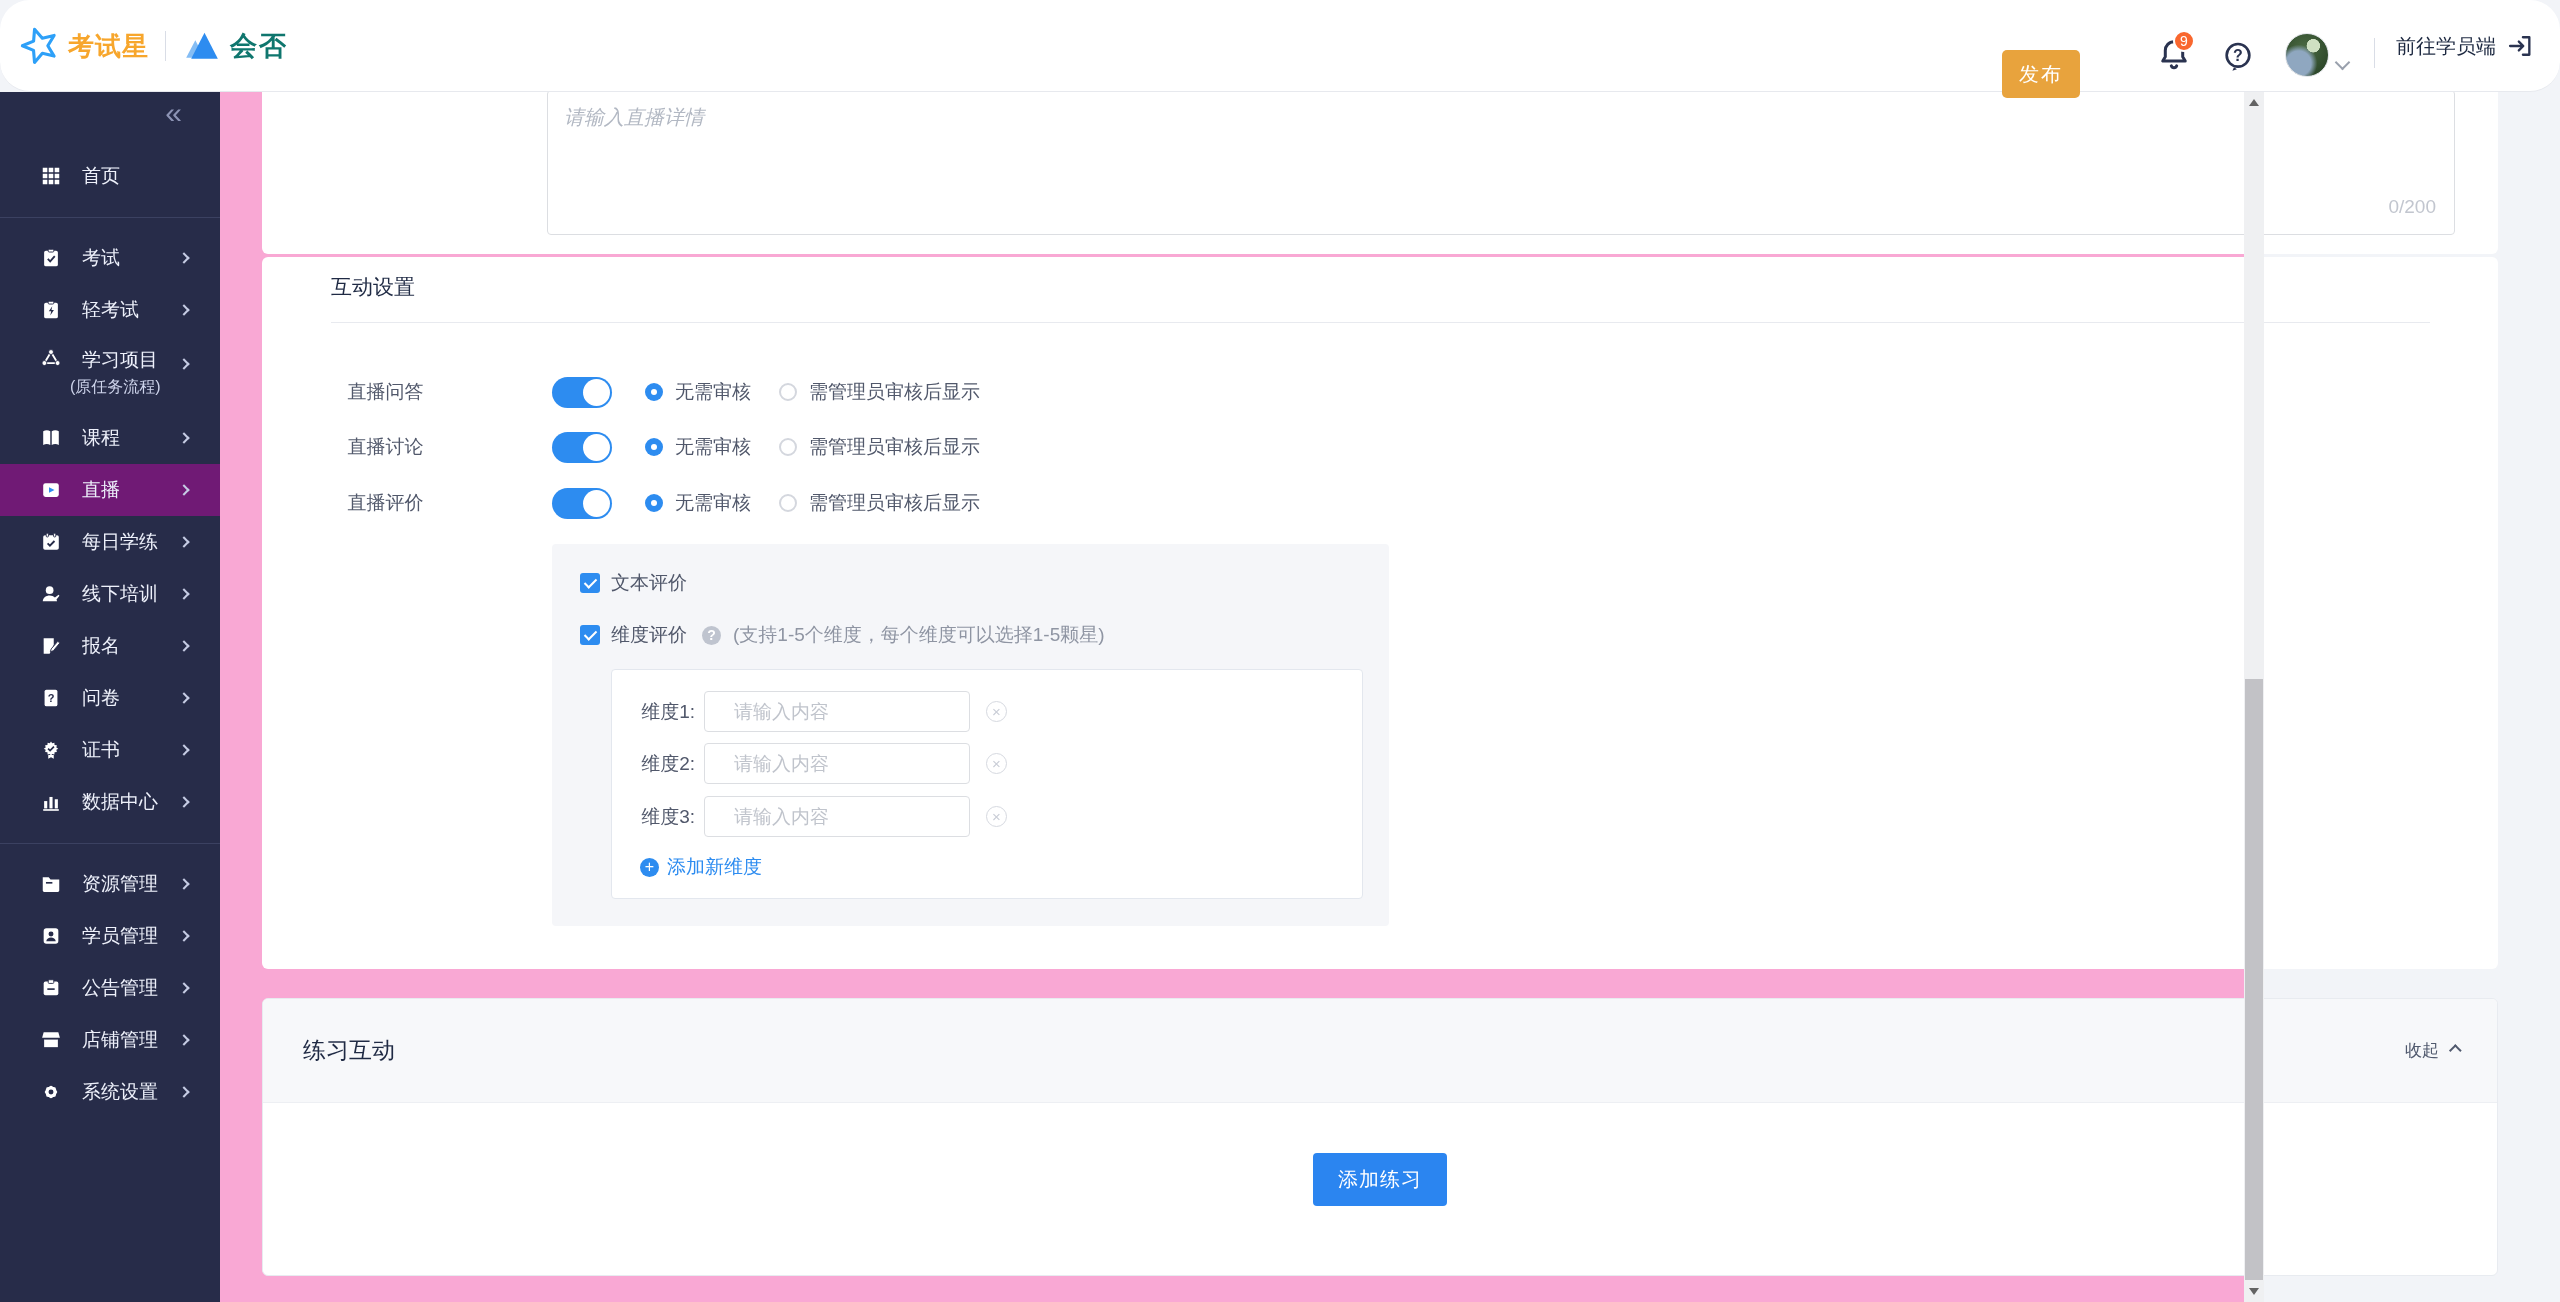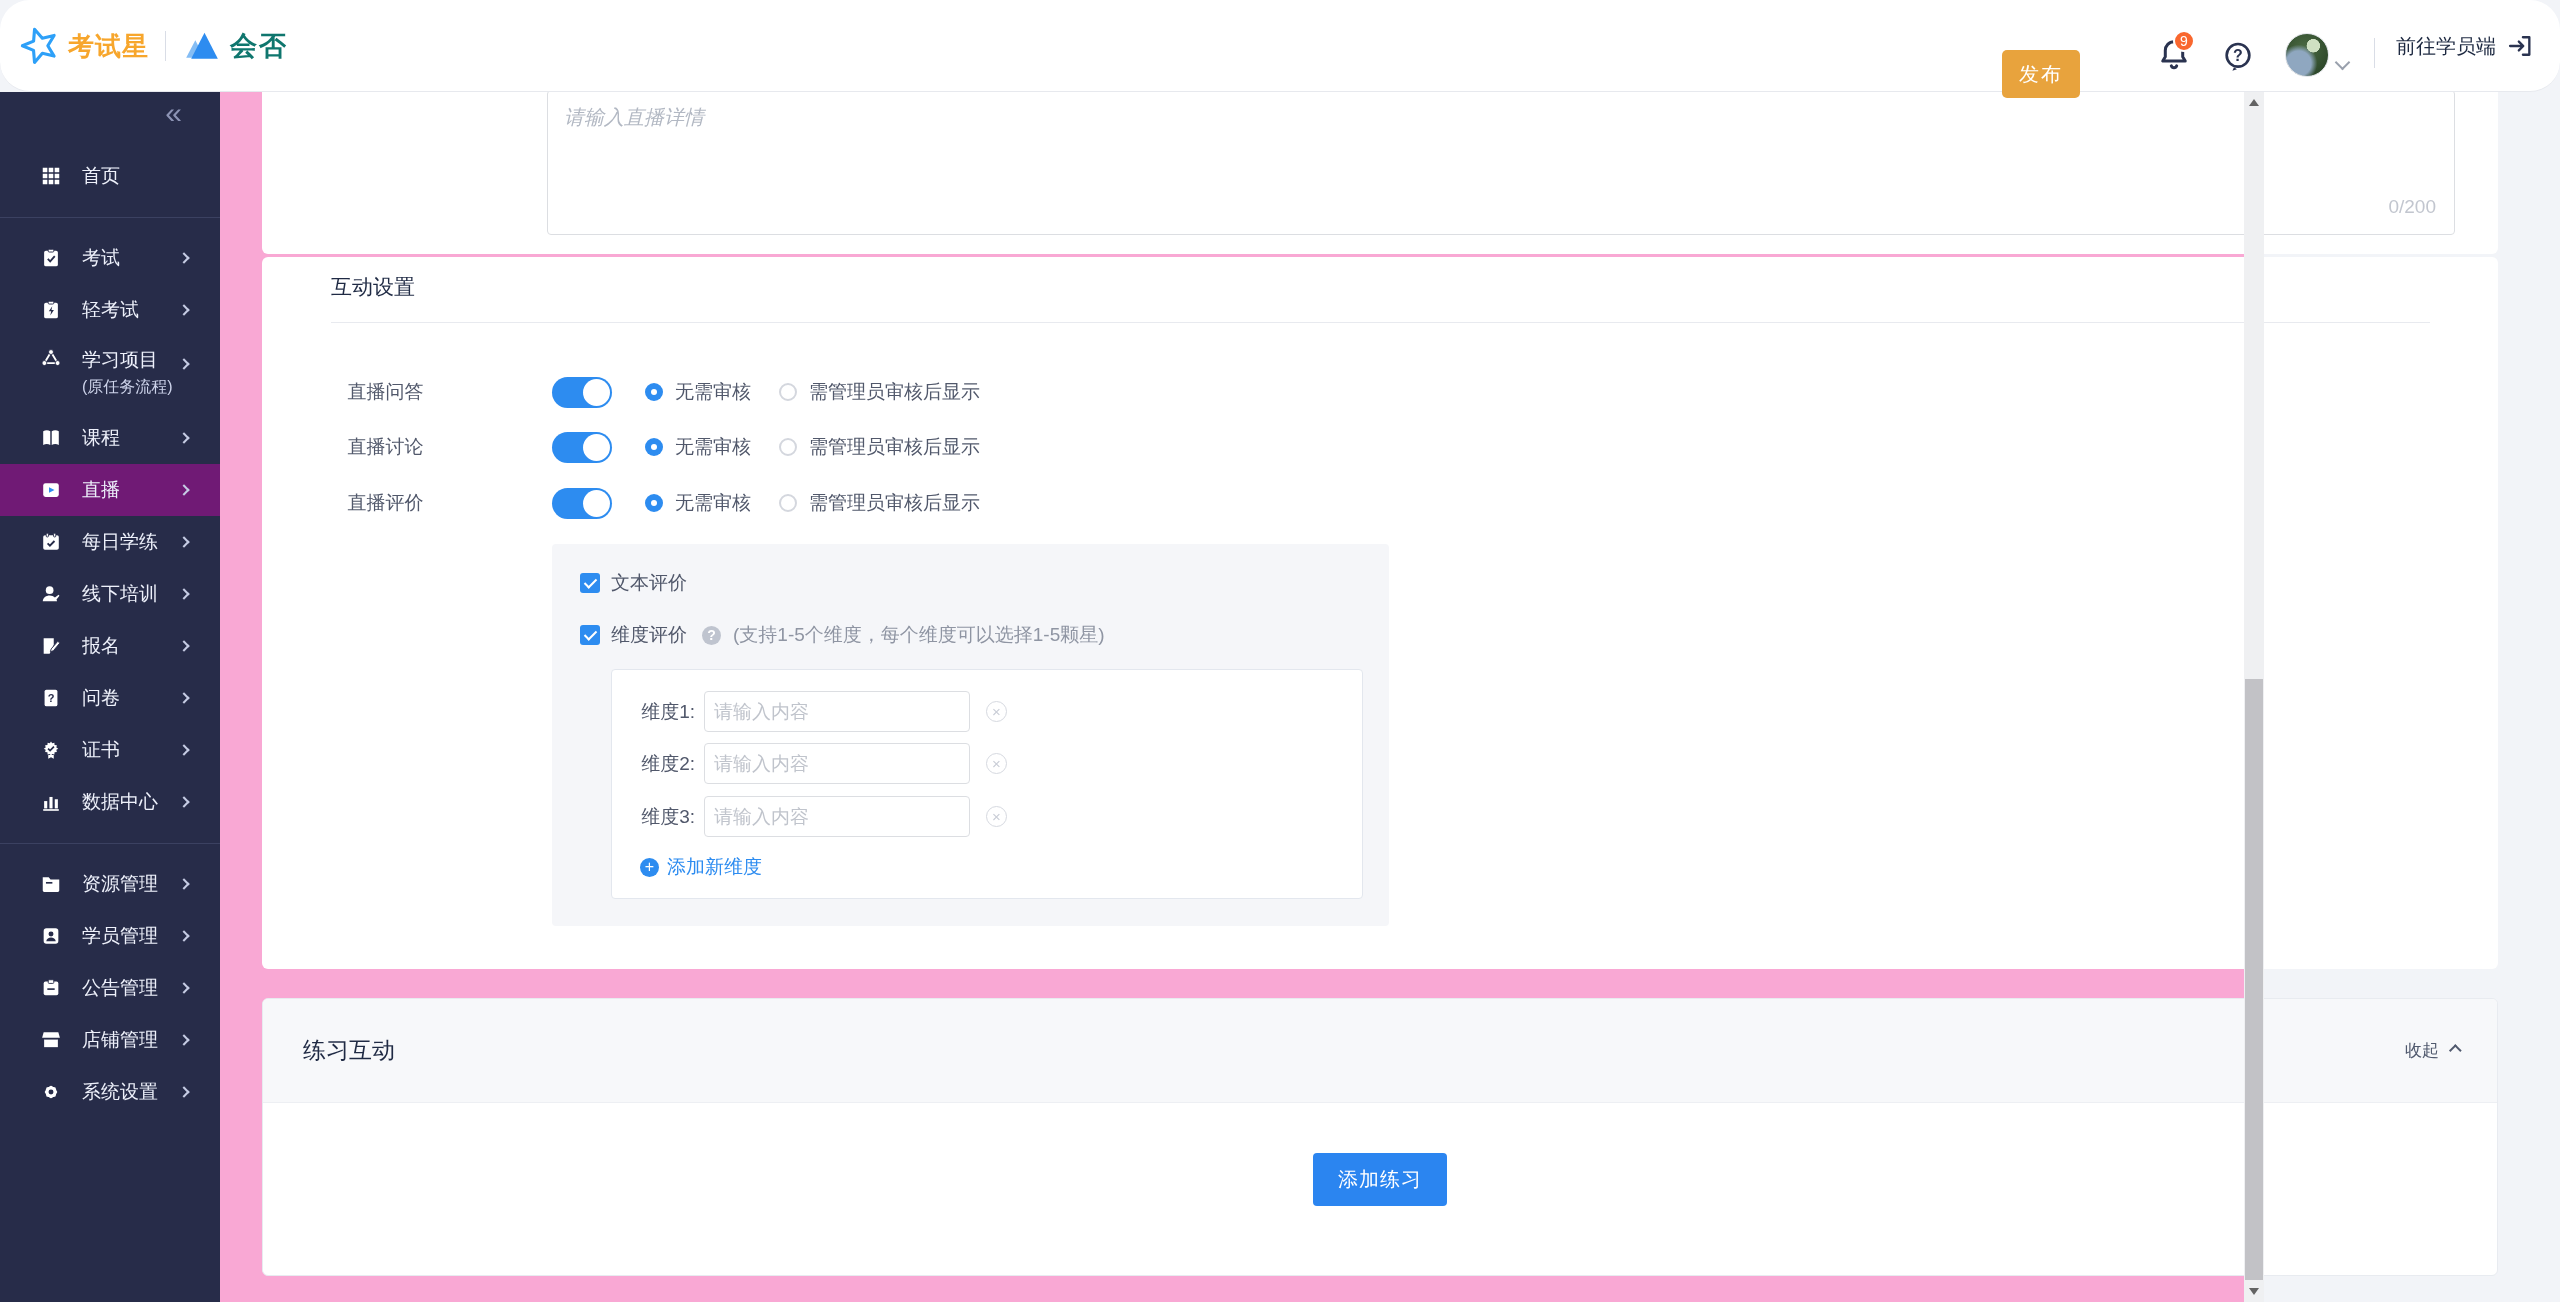--- a/index.html
+++ b/index.html
@@ -97,21 +97,21 @@
   .qicon { width:19px; height:19px; border-radius:50%; background:#bfc4cf; color:#fff;
     font-size:14px; font-weight:bold; display:flex; align-items:center; justify-content:center;
     margin-left:15px; flex:none; }
   .hint { font-size:19px; color:#8f95a3; margin-left:12px; }
 
   .dim-panel { position:absolute; left:59px; top:125px; width:752px; height:230px;
     background:#fff; border:1px solid #e3e7ee; border-radius:4px; }
   .dim-row { position:absolute; left:0; height:41px; display:flex; align-items:center; }
   .dim-label { width:83px; text-align:right; font-size:19px; color:#51586b; flex:none; }
   .dim-input { margin-left:9px; width:266px; height:41px; border:1px solid #dcdee2;
-    border-radius:4px; padding:0 9px; font-size:19px; color:#333; font-family:inherit; outline:none; }
+    border-radius:4px; padding:0 29px; font-size:19px; color:#333; font-family:inherit; outline:none; }
   .dim-input::placeholder { color:#c0c4cc; }
   .xicon { margin-left:16px; width:21px; height:21px; border-radius:50%; border:1px solid #d6d9e0;
     color:#c9cdd6; font-size:15px; display:flex; align-items:center; justify-content:center;
     cursor:pointer; line-height:1; }
   .add-dim { position:absolute; left:28px; top:184px; display:flex; align-items:center; cursor:pointer; }
   .plus { width:19px; height:19px; border-radius:50%; background:#2d8cf0; color:#fff;
     display:flex; align-items:center; justify-content:center; font-size:16px; line-height:1; }
   .add-label { margin-left:8px; font-size:19px; color:#2d8cf0; }
 
   .card-c { left:42px; top:906px; width:2236px; height:278px; border-radius:6px;
@@ -231,21 +231,21 @@
       <span class="sicon">
           <svg viewBox="0 0 24 24">
             <path d="M12 5.5L4.8 17.5h14.4z" fill="none" stroke="#fff" stroke-width="2" stroke-linejoin="round"></path>
             <circle cx="12" cy="5.5" r="2.7" fill="#fff" stroke="#272c49"></circle>
             <circle cx="4.8" cy="17.5" r="2.7" fill="#fff" stroke="#272c49"></circle>
             <circle cx="19.2" cy="17.5" r="2.7" fill="#fff" stroke="#272c49"></circle>
           </svg>
         </span>
       <span class="scol">
         <span class="slabel">学习项目</span>
-        <span class="ssub slabel" style="margin-left:20px">(原任务流程)</span>
+        <span class="ssub slabel" style="margin-left:8px">(原任务流程)</span>
       </span>
       <span class="schev"></span>
     </div>
 
     <div class="srow">
       <span class="sicon">
           <svg viewBox="0 0 24 24">
             <path fill="#fff" d="M3.5 4.5C6 3.2 9 3.2 11.2 4.6v15C9 18.2 6 18.2 3.5 19.5zM20.5 4.5C18 3.2 15 3.2 12.8 4.6v15c2.2-1.4 5.2-1.4 7.7-.1z"></path>
           </svg>
         </span>

